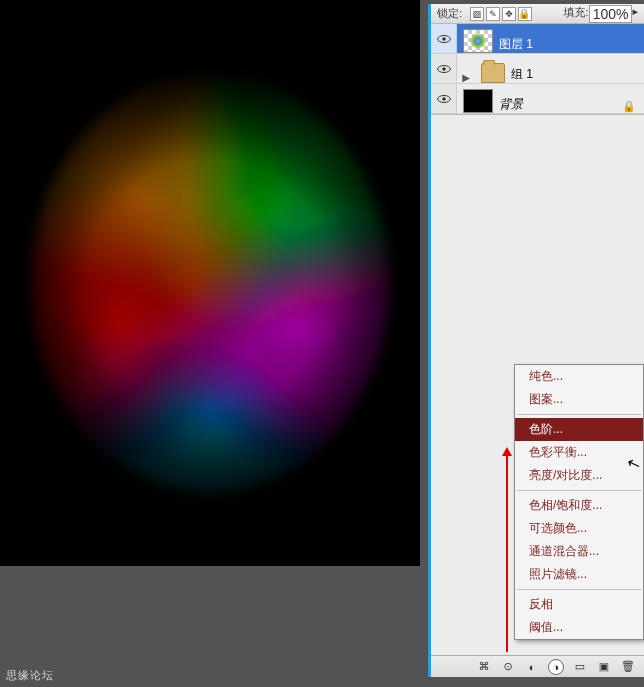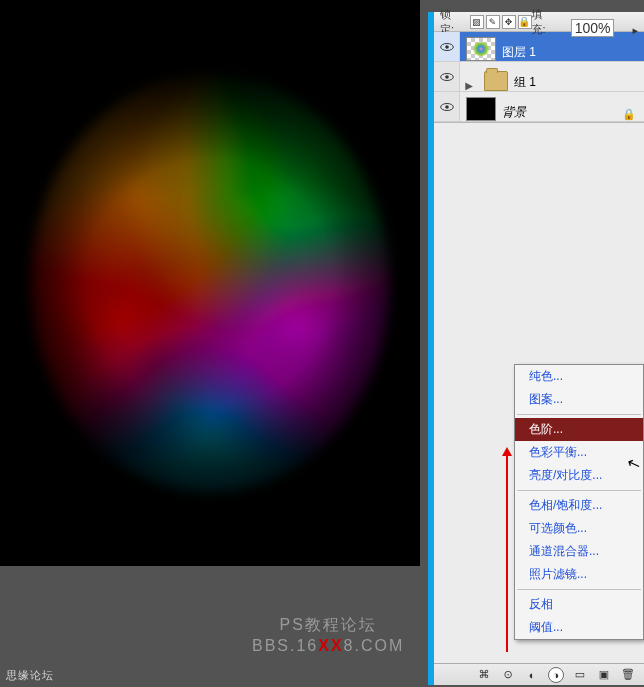--- a/index.html
+++ b/index.html
@@ -18,31 +18,31 @@
   filter: blur(6px) contrast(1.6) saturate(1.4);
   border-radius: 50%;
 }
 .canvas-glow { position:absolute; inset:0; background: radial-gradient(circle at 50% 50%, transparent 35%, #000 75%); }
 
 .watermark-left { position: absolute; left: 6px; bottom: 4px; color: #d6d6d6; font-size: 11px; letter-spacing: 1px; }
 .watermark-right { position: absolute; left: 252px; bottom: 30px; color: #9a9a9a; font-size: 16px; text-align: center; line-height: 1.35; letter-spacing: 2px;}
 .watermark-right .xx { color: #d10000; font-weight: bold; }
 
 
-.layers { position: absolute; right: 0; top: 12px; width: 216px; height: 673px; background: #ececec; border-left: 6px solid #0ea5e9; }
+.layers { position: absolute; right: 0; top: 4px; width: 216px; height: 673px; background: #ececec; border-left: 3px solid #0ea5e9; }
 .layers-header {
   height: 20px; display:flex; align-items:center; font-size:11px; color:#333;
   background: linear-gradient(#f2f2f2,#dcdcdc); border-bottom:1px solid #b8b8b8; padding: 0 6px;
 }
 .lh-left { display:flex; align-items:center; gap:4px; }
 .lh-lock { font-size:10px; }
 .lh-boxes { display:flex; gap:2px; margin-left:4px; }
 .lh-box { width:14px; height:14px; border:1px solid #9a9a9a; background:#fff; font-size:9px; display:flex; align-items:center; justify-content:center;}
 .lh-spacer { flex:1; }
-.lh-fill { display:flex; align-items:flex-end; gap:18px; }
+.lh-fill { display:flex; align-items:flex-start; gap:0; }
 .lh-fillval { background:#fff; border:1px solid #9a9a9a; padding:0 3px; font-size:14px; }
 
 .layer-rows { border-bottom:1px solid #b8b8b8; }
 .layer-row { display:flex; align-items:flex-end; height:30px; border-bottom:1px solid #cfcfcf; font-size:12px; }
 .layer-row.selected { background:#3b74d1; color:#fff; }
 .eye { width:26px; height:100%; display:flex; align-items:center; justify-content:center; border-right:1px solid #cfcfcf; background:#e5e5e5; }
 .layer-row.selected .eye { background:#d7e4f7; color:#333; }
 .eye svg { width:14px; height:10px; }
 .thumb { width:30px; height:24px; margin:0 6px; border:1px solid #888; background:#fff; position:relative; flex-shrink:0;}
 .thumb.checker { background:
@@ -57,47 +57,41 @@
 .lock-icon { margin-left:auto; margin-right:8px; font-size:11px;}
 
 .panel-ws { position:absolute; top:120px; left:0; right:0; bottom:24px; background:#ececec; }
 
 
 .red-arrow{position:absolute; left:506px; top:450px; width:2px; height:202px; background:#e40000;}
 .red-arrow::before{content:"";position:absolute;top:-8px;left:-4px;border:5px solid transparent;border-bottom:9px solid #e40000;}
 
 
 .adj-menu{position:absolute; right:0; top:364px; width:130px; background:#f4f4f4; border:1px solid #8a8a8a; box-shadow:2px 2px 4px rgba(0,0,0,0.35); font-size:12px;}
-.adj-item{padding:3px 10px 3px 14px; white-space:nowrap; color:#1d4ed8;}
+.adj-item{padding:3px 10px 3px 14px; white-space:nowrap; color:#7f1d1d;}
 .adj-item.hl{background:#7f1d1d; color:#fff;}
 .adj-sep{height:1px; background:#c2c2c2; margin:3px 2px;}
 
 .cursor{position:absolute; right:4px; top:454px; font-size:16px; color:#000; transform:rotate(-20deg);}
 
 
 .layers-bottom{position:absolute; left:0; right:0; bottom:0; height:22px; background:linear-gradient(#ececec,#dcdcdc); border-top:1px solid #aaa; display:flex; align-items:center; justify-content:flex-end; gap:8px; padding:0 8px;}
 .lb-icon{width:16px;height:16px;display:flex;align-items:center;justify-content:center;font-size:11px;color:#333;}
 .lb-icon.active{background:#fff;border:1px solid #6a6a6a;border-radius:8px;}
 </style>
 </head>
 <body>
 <div class="root">
 
 <div class="canvas-area">
   <div class="canvas-img"></div>
   <div class="canvas-glow"></div>
 </div>
 
 <div class="watermark-left">思缘论坛</div>
-<div class="watermark-right">
-  <div>PS教程论坛</div>
-  <div>
-    <span>BBS.16</span><span class="xx">XX</span><span>8.COM</span>
-  </div>
-</div>
 
 <div class="layers">
   <div class="layers-header">
     <div class="lh-left">
       <span>锁定:</span>
       <div class="lh-boxes">
         <div class="lh-box">▨</div>
         <div class="lh-box">✎</div>
         <div class="lh-box">✥</div>
         <div class="lh-box">

